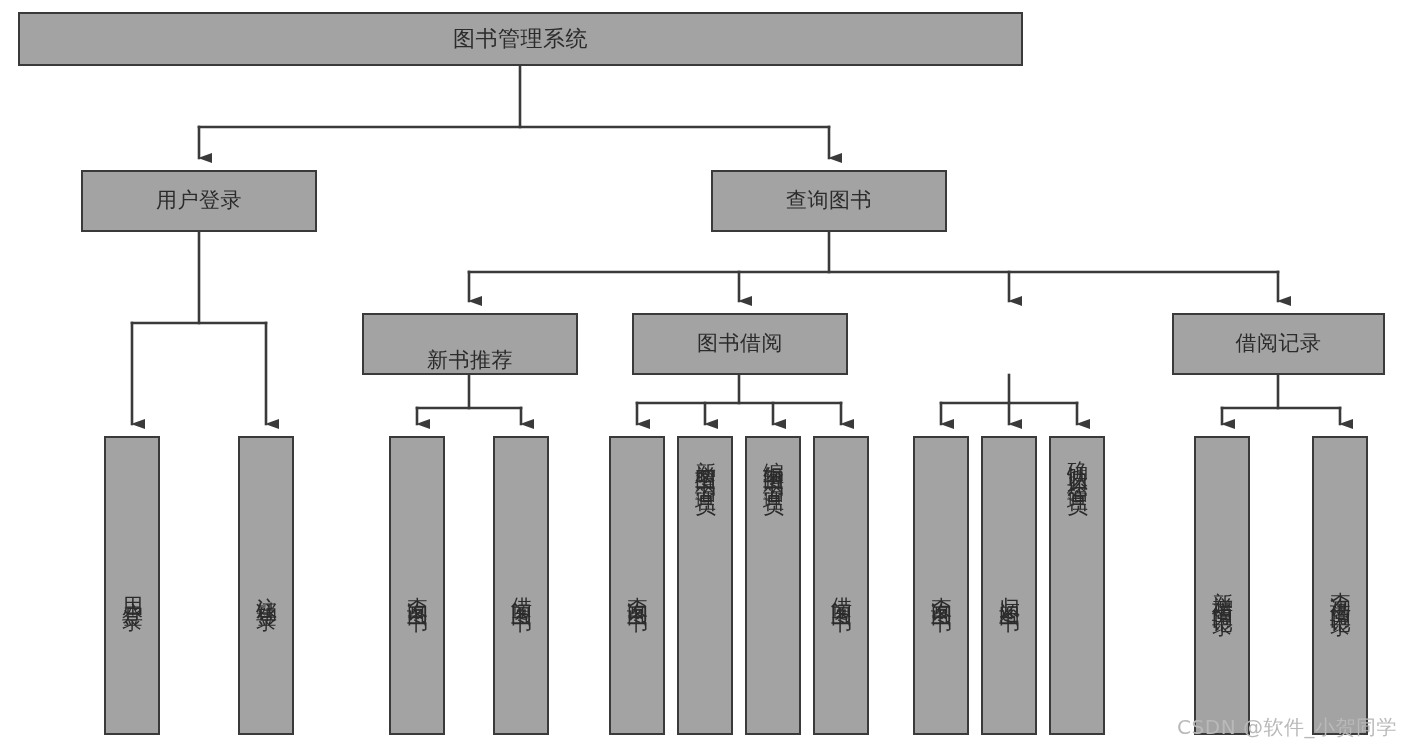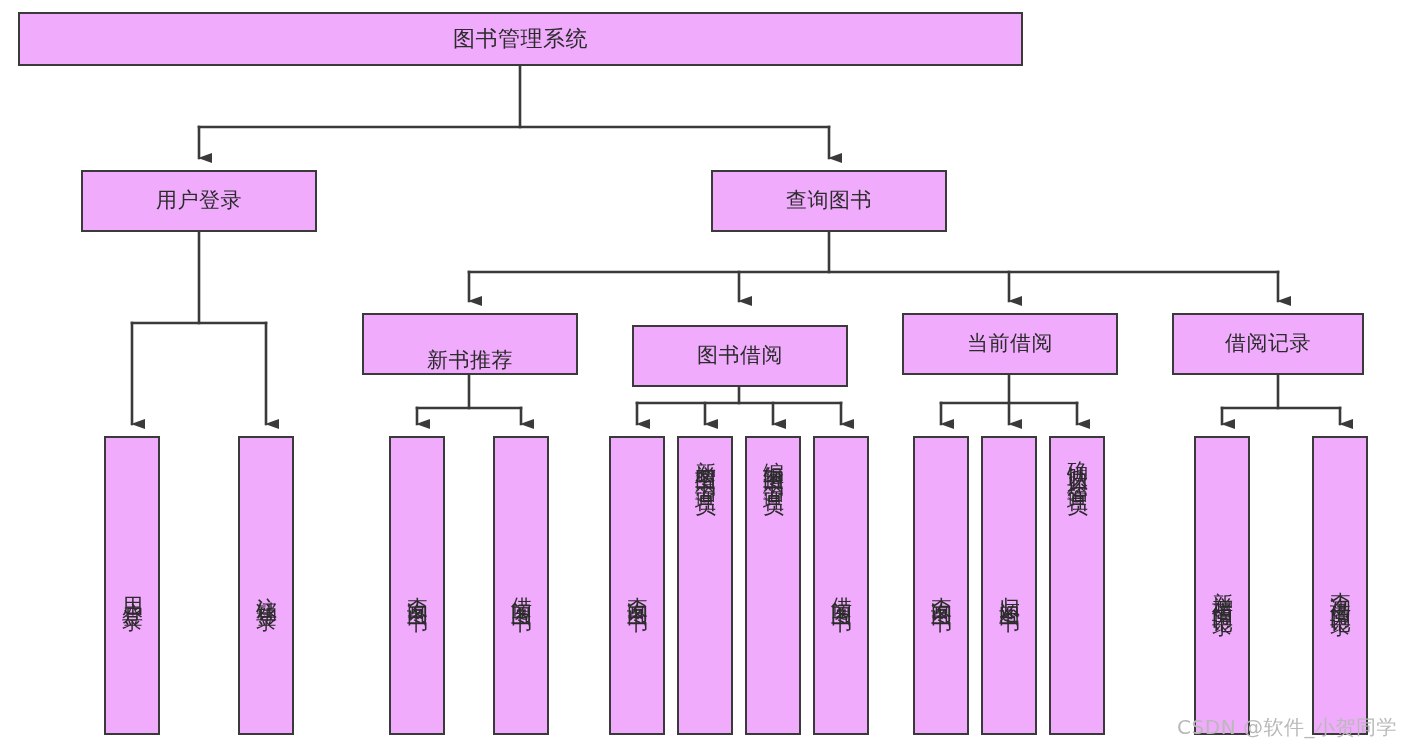--- a/index.html
+++ b/index.html
@@ -23,21 +23,21 @@
     position: absolute;
     left: 0;
     top: 0;
     width: 1405px;
     height: 747px;
     pointer-events: none;
   }
   .node {
     position: absolute;
     box-sizing: border-box;
-    background: #f0abfc;
+    background: #a3a3a3;
     border: 2px solid #3a3a3a;
     display: flex;
     align-items: center;
     justify-content: center;
     z-index: 2;
   }
   .node .node-label {
     color: #2b2b2b;
     text-align: center;
     line-height: 1.12;
@@ -145,27 +145,24 @@
   <div class="node horizontal" style="left:81px; top:170px; width:236px; height:62px;">
     <span class="node-label">用户登录</span>
   </div>
   <div class="node horizontal" style="left:711px; top:170px; width:236px; height:62px;">
     <span class="node-label">查询图书</span>
   </div>
 
   <div class="node horizontal" style="left:362px; top:313px; width:216px; height:62px;align-items:flex-end;">
     <span class="node-label">新书推荐</span>
   </div>
-  <div class="node horizontal" style="left:632px; top:325px; width:216px; height:62px;">
+  <div class="node horizontal" style="left:632px; top:313px; width:216px; height:62px;">
     <span class="node-label">图书借阅</span>
   </div>
-  <div class="node horizontal" style="left:902px; top:313px; width:216px; height:62px;">
-    <span class="node-label">当前借阅</span>
-  </div>
-  <div class="node horizontal" style="left:1172px; top:313px; width:192px; height:62px;">
+  <div class="node horizontal" style="left:1172px; top:313px; width:213px; height:62px;">
     <span class="node-label">借阅记录</span>
   </div>
 
   <div class="node vertical mid" style="left:104px; top:436px; width:56px; height:299px;">
     <span class="node-label" style="margin-top: 138px;">用户登录</span>
   </div>
   <div class="node vertical mid" style="left:238px; top:436px; width:56px; height:299px;">
     <span class="node-label" style="margin-top: 138px;">注销登录</span>
   </div>
 

